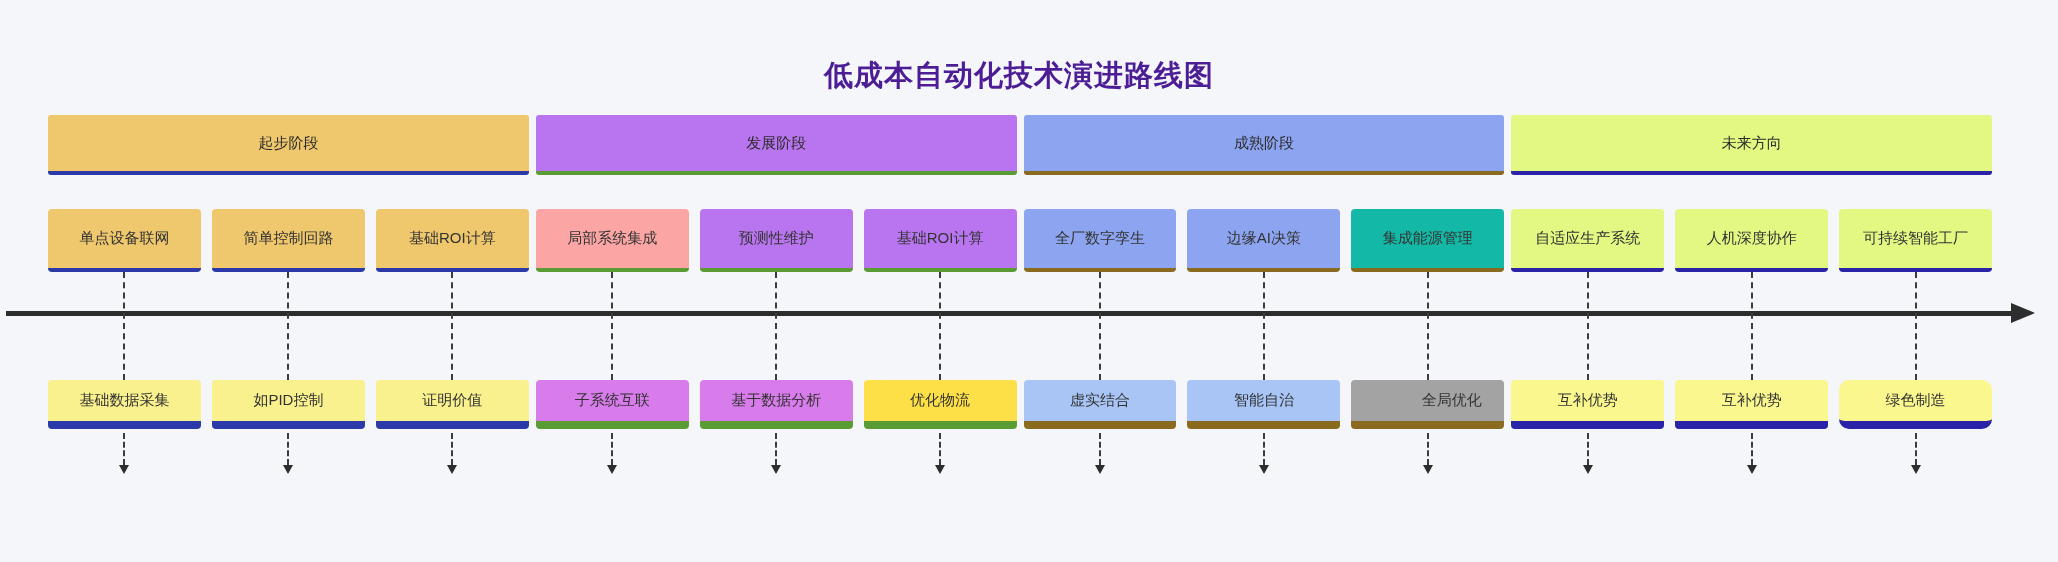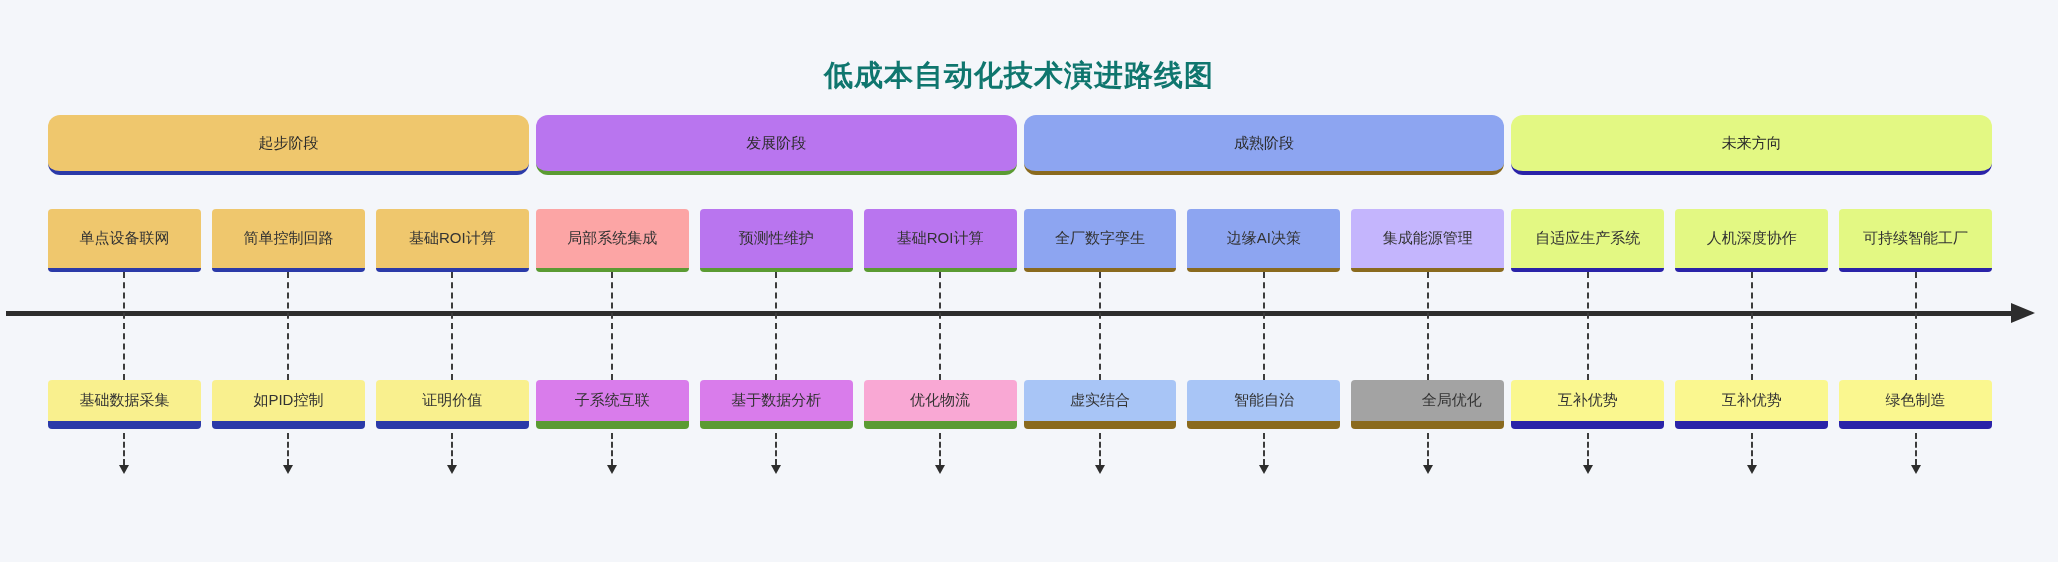--- a/index.html
+++ b/index.html
@@ -6,41 +6,41 @@
   .canvas {
     position:relative;
     width:2058px; height:562px;
     background:#f4f6fa;
     font-family:"Liberation Sans","DejaVu Sans",sans-serif;
     overflow:hidden;
   }
   .title {
     position:absolute; top:56px; left:0; width:2038px;
     text-align:center;
-    font-size:29px; font-weight:700; color:#0f766e;
+    font-size:29px; font-weight:700; color:#4c1d95;
     letter-spacing:1px;
   }
   
   .timeline-axis {
     position:absolute; left:6px; top:311px;
     width:2006px; height:5px; background:#2d2d2d;
   }
   .timeline-axis::after {
     content:""; position:absolute; right:-23px; top:-8px;
     width:0; height:0;
     border-left:24px solid #2d2d2d;
     border-top:10px solid transparent;
     border-bottom:10px solid transparent;
   }
   .diagram { position:absolute; left:48px; top:115px; width:1944px; }
   .headers-row { display:flex; gap:7px; height:60px; margin-bottom:34px; }
   .phase-header {
     flex:1; display:flex; align-items:center; justify-content:center;
     font-size:15px; color:#2b2b2b;
-    border-bottom:4px solid #000; border-radius:12px;
+    border-bottom:4px solid #000; border-radius:3px;
   }
   .columns-row { display:flex; gap:7px; }
   .phase-group { flex:1; display:flex; gap:11px; }
   .item-col { flex:1; display:flex; flex-direction:column; min-width:0; }
   .top-box {
     height:59px; border-bottom:4px solid #000; border-radius:4px;
     display:flex; align-items:center; justify-content:center;
     font-size:15px; color:#333; white-space:nowrap;
   }
   .bottom-box {
@@ -124,21 +124,21 @@
           <div class="connector"></div>
           <div class="bottom-box" style="background-color: rgb(217, 124, 235); border-bottom-color: rgb(91, 155, 51);">基于数据分析</div>
           <div class="tail">
             <div class="tail-line"></div>
             <div class="tail-arrow"></div>
           </div>
         </div>
         <div class="item-col">
           <div class="top-box" style="background-color: rgb(185, 117, 239); border-bottom-color: rgb(91, 155, 51);">基础ROI计算</div>
           <div class="connector"></div>
-          <div class="bottom-box" style="background-color: #f9a8d4; border-bottom-color: rgb(91, 155, 51);">优化物流</div>
+          <div class="bottom-box" style="background-color: #fde047; border-bottom-color: rgb(91, 155, 51);">优化物流</div>
           <div class="tail">
             <div class="tail-line"></div>
             <div class="tail-arrow"></div>
           </div>
         </div>
       </div>
 
       <div class="phase-group">
         <div class="item-col">
           <div class="top-box" style="background-color: rgb(141, 165, 241); border-bottom-color: rgb(138, 106, 30);">全厂数字孪生</div>
@@ -152,21 +152,21 @@
         <div class="item-col">
           <div class="top-box" style="background-color: rgb(141, 165, 241); border-bottom-color: rgb(138, 106, 30);">边缘AI决策</div>
           <div class="connector"></div>
           <div class="bottom-box" style="background-color: rgb(168, 197, 246); border-bottom-color: rgb(138, 106, 30);">智能自治</div>
           <div class="tail">
             <div class="tail-line"></div>
             <div class="tail-arrow"></div>
           </div>
         </div>
         <div class="item-col">
-          <div class="top-box" style="background-color: #c4b5fd; border-bottom-color: rgb(138, 106, 30);">集成能源管理</div>
+          <div class="top-box" style="background-color: #14b8a6; border-bottom-color: rgb(138, 106, 30);">集成能源管理</div>
           <div class="connector"></div>
           <div class="bottom-box" style="background-color: #a3a3a3; border-bottom-color: rgb(138, 106, 30); padding-left: 48px;">全局优化</div>
           <div class="tail">
             <div class="tail-line"></div>
             <div class="tail-arrow"></div>
           </div>
         </div>
       </div>
 
       <div class="phase-group">
@@ -184,21 +184,21 @@
           <div class="connector"></div>
           <div class="bottom-box" style="background-color: rgb(250, 247, 143); border-bottom-color: rgb(42, 35, 168);">互补优势</div>
           <div class="tail">
             <div class="tail-line"></div>
             <div class="tail-arrow"></div>
           </div>
         </div>
         <div class="item-col">
           <div class="top-box" style="background-color: rgb(227, 248, 131); border-bottom-color: rgb(42, 35, 168);">可持续智能工厂</div>
           <div class="connector"></div>
-          <div class="bottom-box" style="background-color: rgb(250, 247, 143); border-bottom-color: rgb(42, 35, 168);">绿色制造</div>
+          <div class="bottom-box" style="background-color: rgb(250, 247, 143); border-bottom-color: rgb(42, 35, 168); border-radius: 10px;">绿色制造</div>
           <div class="tail">
             <div class="tail-line"></div>
             <div class="tail-arrow"></div>
           </div>
         </div>
       </div>
 
     </div>
   </div>
 </div>

